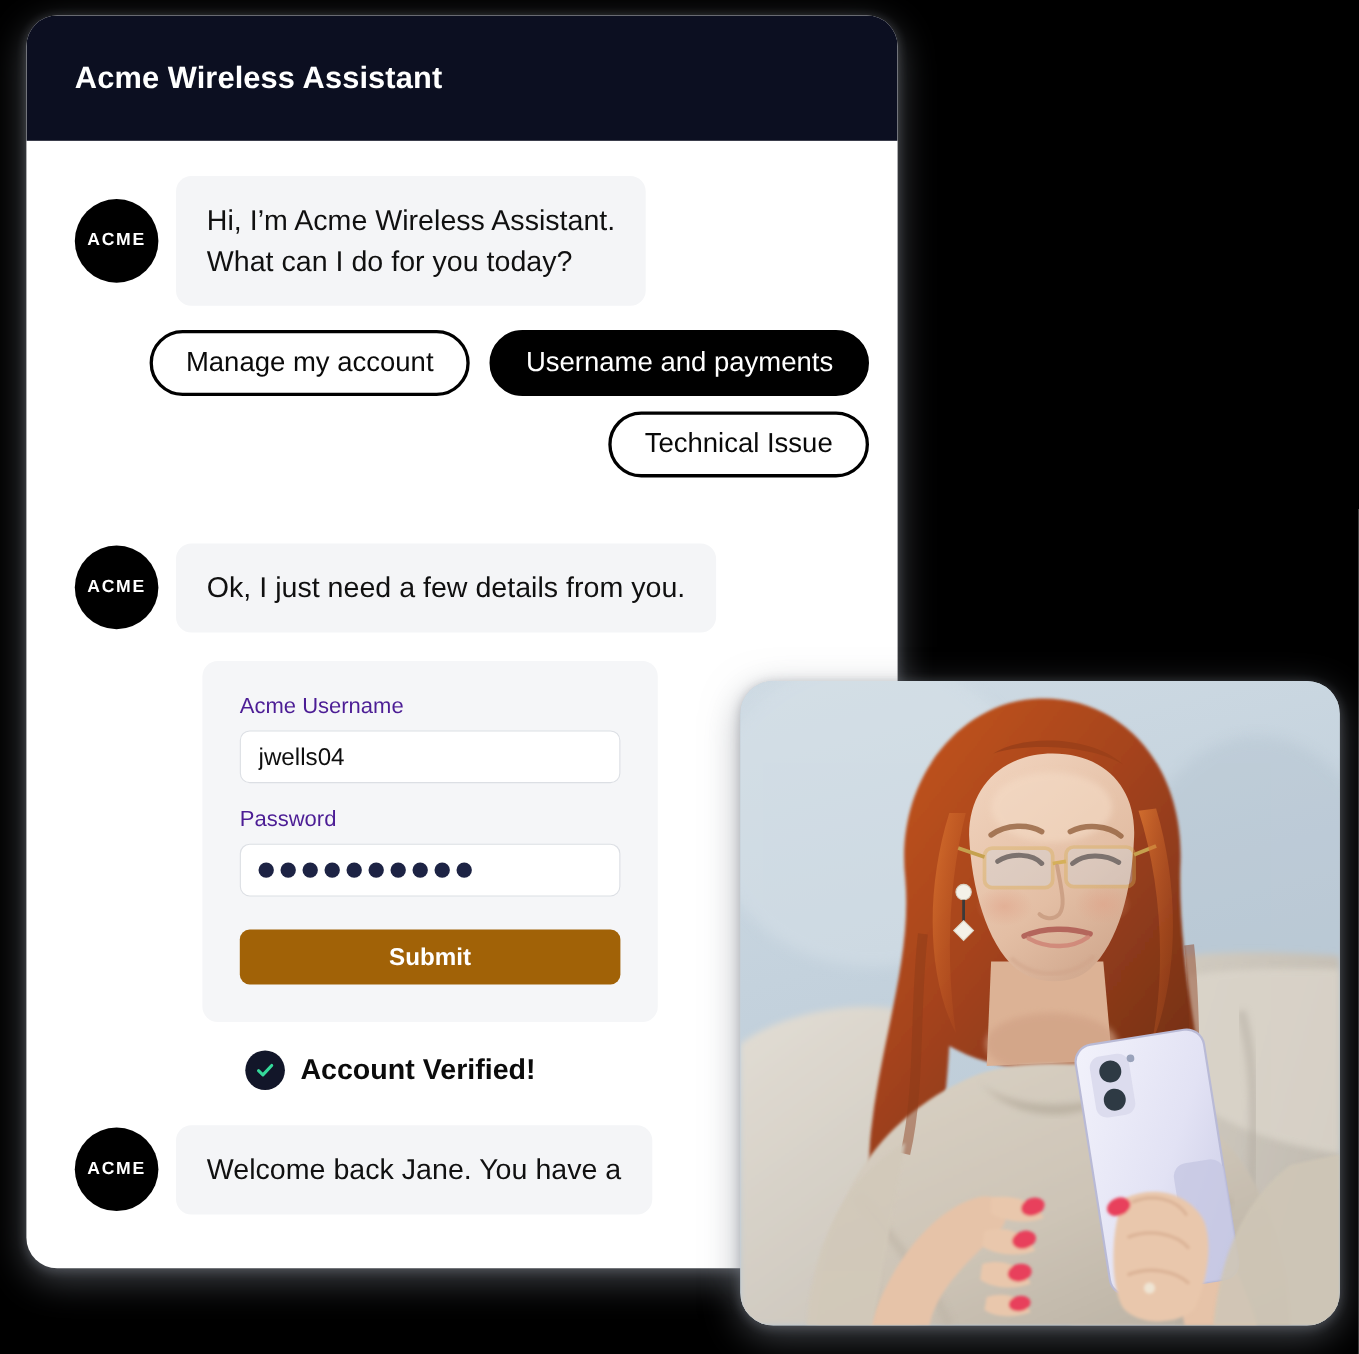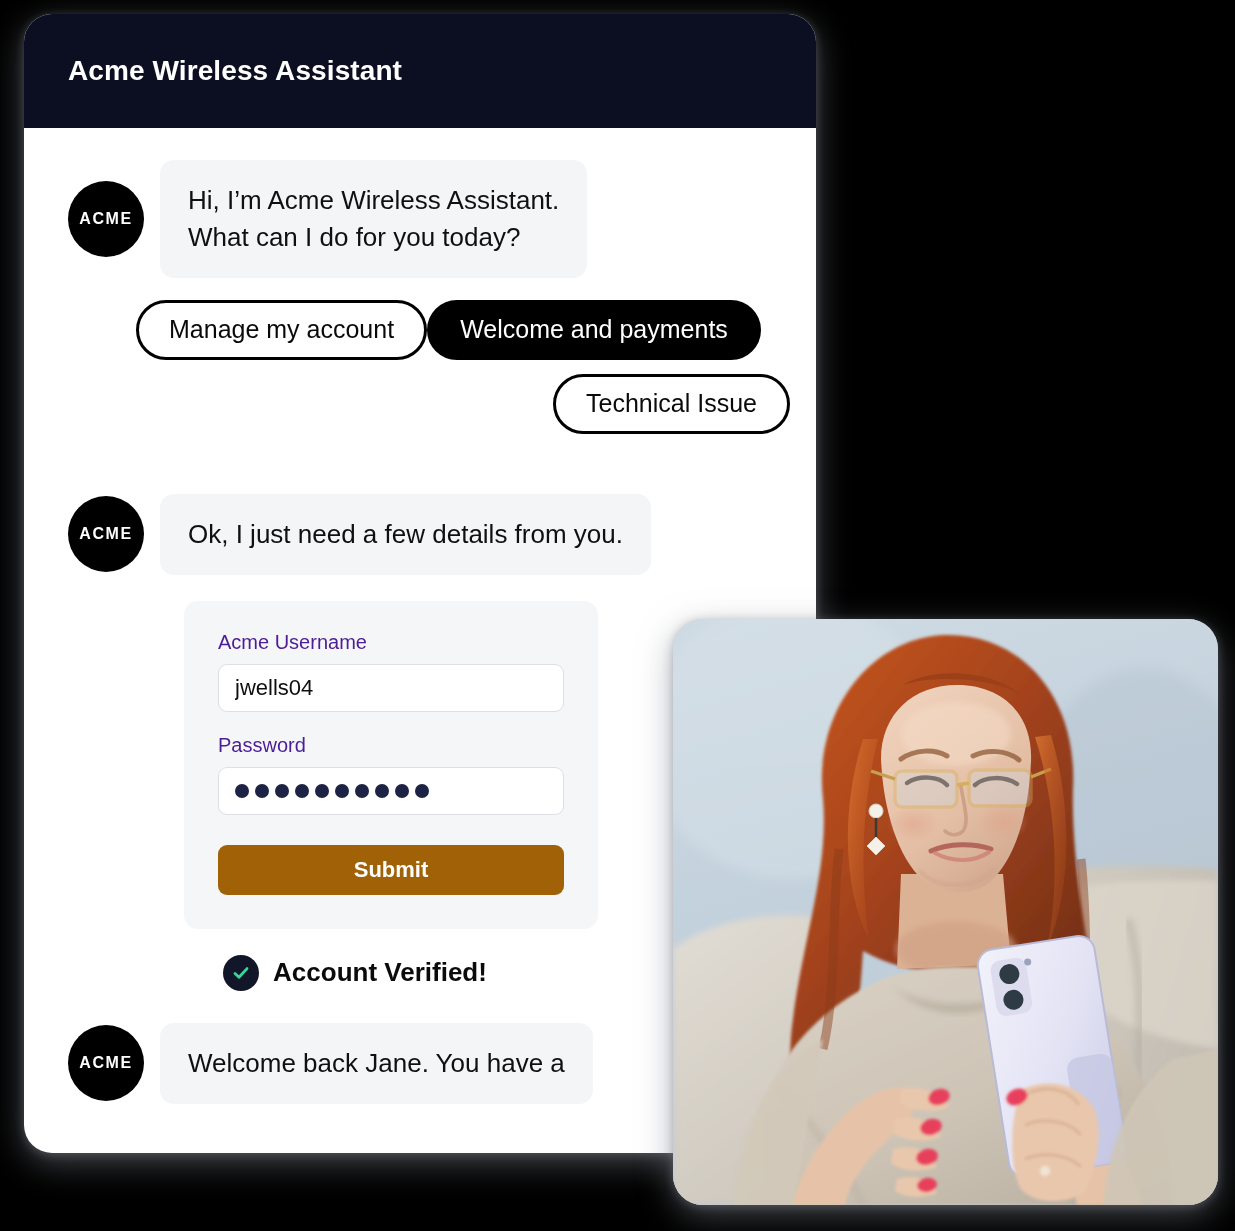--- a/index.html
+++ b/index.html
@@ -82,20 +82,21 @@
     max-width: 580px;
   }
   .bubble .line { display: block; white-space: nowrap; }
 
   
   .pill-row {
     display: flex;
     padding-left: 112px;
     padding-right: 26px;
     margin-top: 22px;
+    gap: 18px;
   }
   .pill-row.right { justify-content: flex-end; margin-top: 14px; padding-left: 0; }
   .pill {
     border: 3px solid #000000;
     border-radius: 40px;
     background: #ffffff;
     color: #0a0a0a;
     font-size: 25px;
     padding: 14px 30px 15px;
     line-height: 1;
@@ -222,21 +223,21 @@
     <div class="msg-row">
       <div class="avatar">ACME</div>
       <div class="bubble">
         <span class="line">Hi, I’m Acme Wireless Assistant.</span>
         <span class="line">What can I do for you today?</span>
       </div>
     </div>
 
     <div class="pill-row">
       <button class="pill">Manage my account</button>
-      <button class="pill filled">Welcome and payments</button>
+      <button class="pill filled">Username and payments</button>
     </div>
     <div class="pill-row right">
       <button class="pill">Technical Issue</button>
     </div>
 
     <div class="msg-row" style="margin-top:60px;">
       <div class="avatar">ACME</div>
       <div class="bubble">
         <span class="line">Ok, I just need a few details from you.</span>
       </div>

